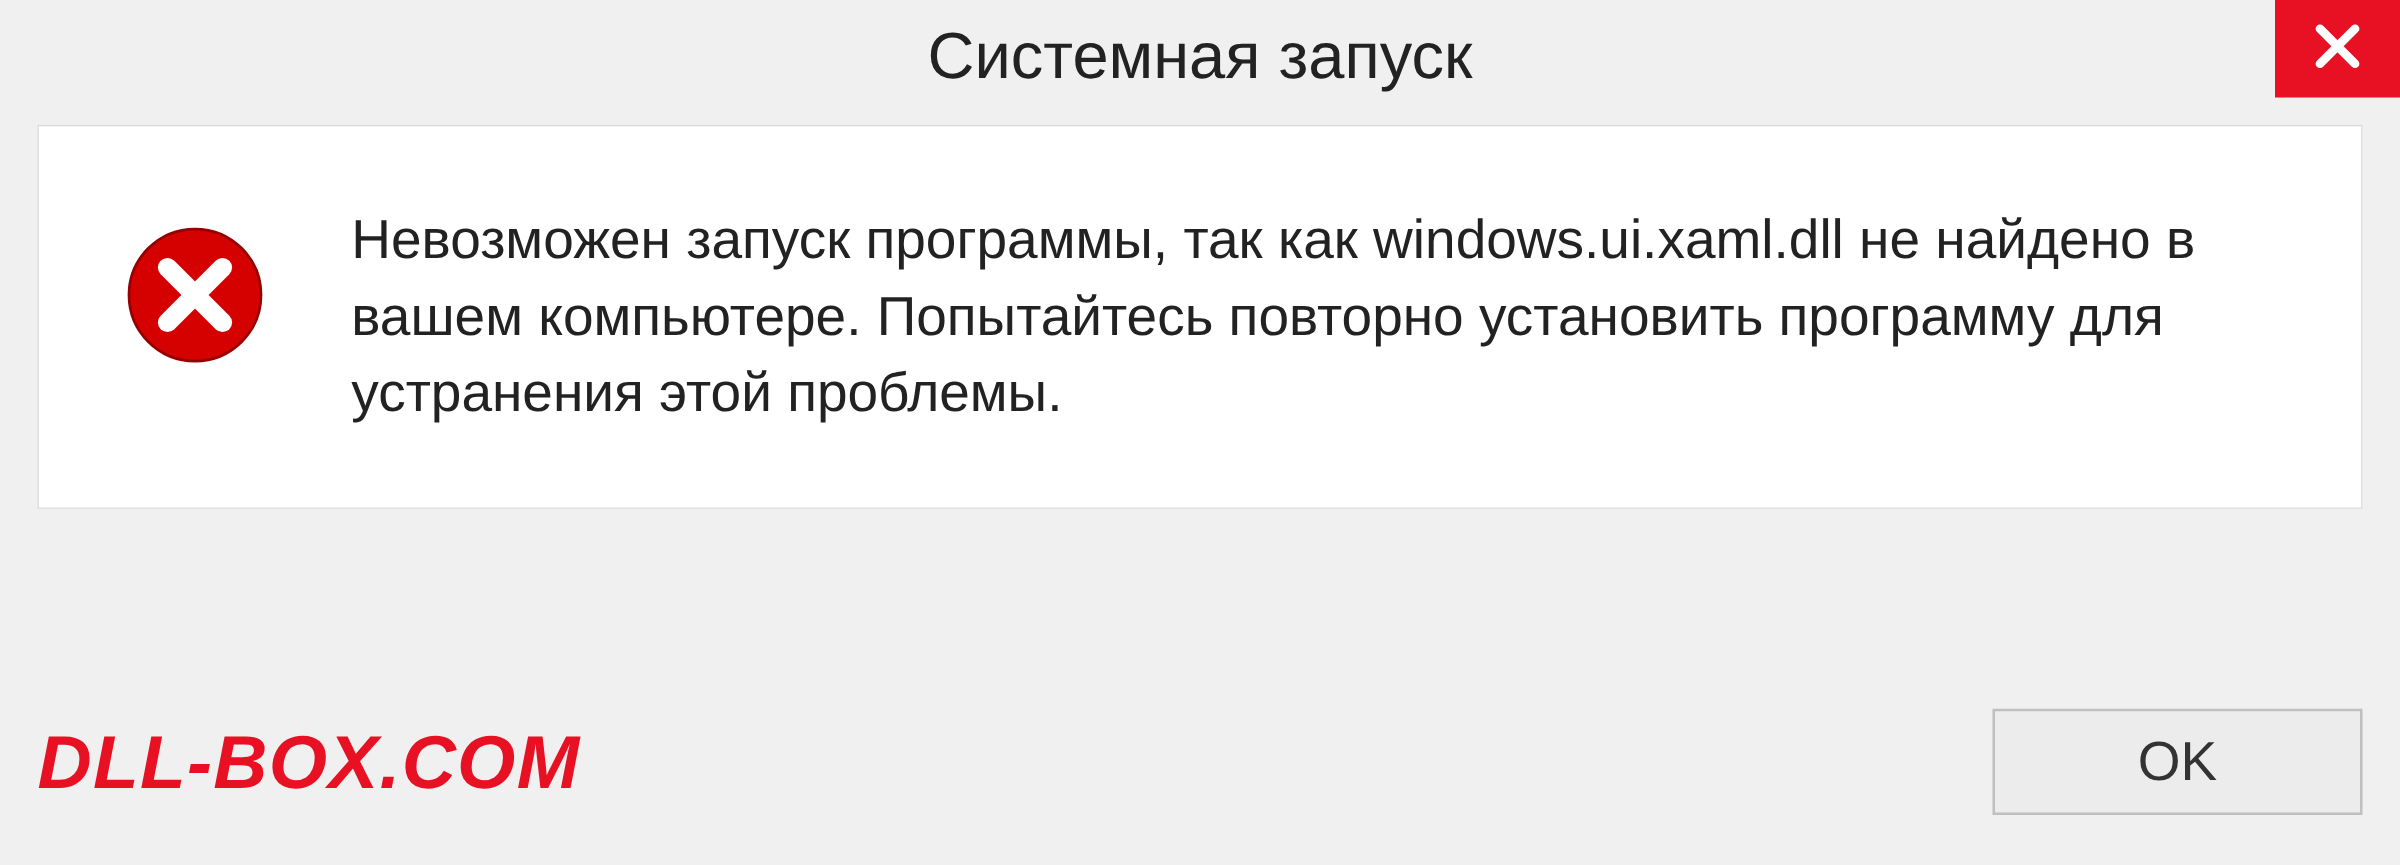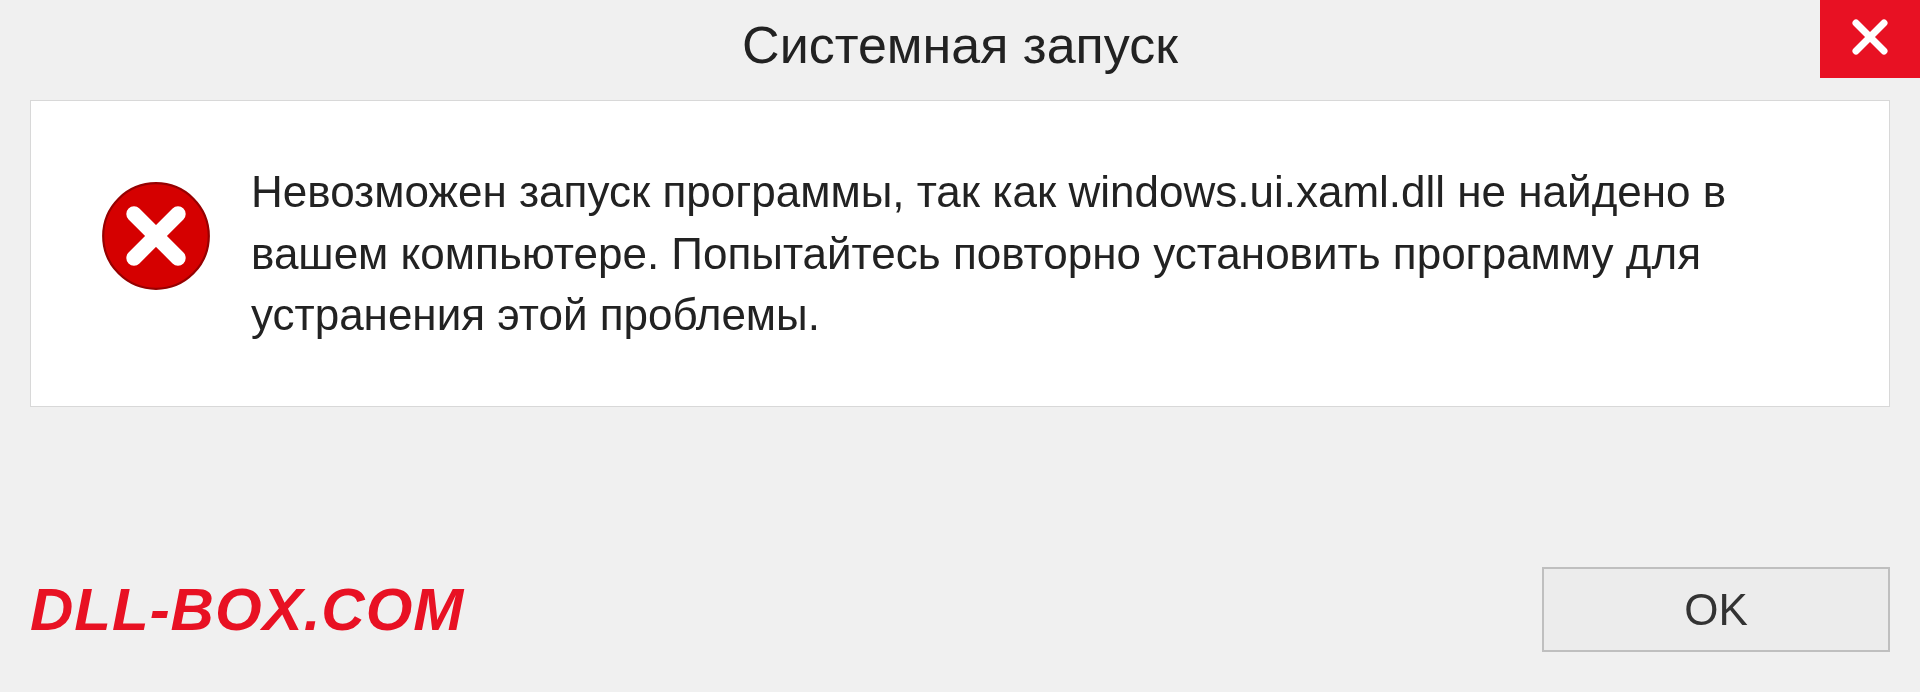--- a/index.html
+++ b/index.html
@@ -44,21 +44,21 @@
       width: 48px;
       height: 48px;
     }
     .content-panel {
       margin: 10px 30px 20px 30px;
       background: #ffffff;
       border: 1px solid #d8d8d8;
       padding: 60px 60px 60px 70px;
       display: flex;
       align-items: flex-start;
-      gap: 40px;
+      gap: 70px;
     }
     .error-icon {
       width: 110px;
       height: 110px;
       flex-shrink: 0;
       margin-top: 20px;
     }
     .error-icon svg {
       width: 100%;
       height: 100%;
@@ -81,21 +81,21 @@
     }
     .watermark {
       font-size: 60px;
       font-weight: 900;
       color: #e81123;
       letter-spacing: 1px;
       font-style: italic;
       font-family: Arial, sans-serif;
     }
     .ok-button {
-      width: 348px;
+      width: 296px;
       height: 85px;
       background: #ececec;
       border: 2px solid #bfbfbf;
       font-size: 44px;
       color: #333;
       display: flex;
       align-items: center;
       justify-content: center;
       cursor: pointer;
       font-family: "Segoe UI", Tahoma, sans-serif;

